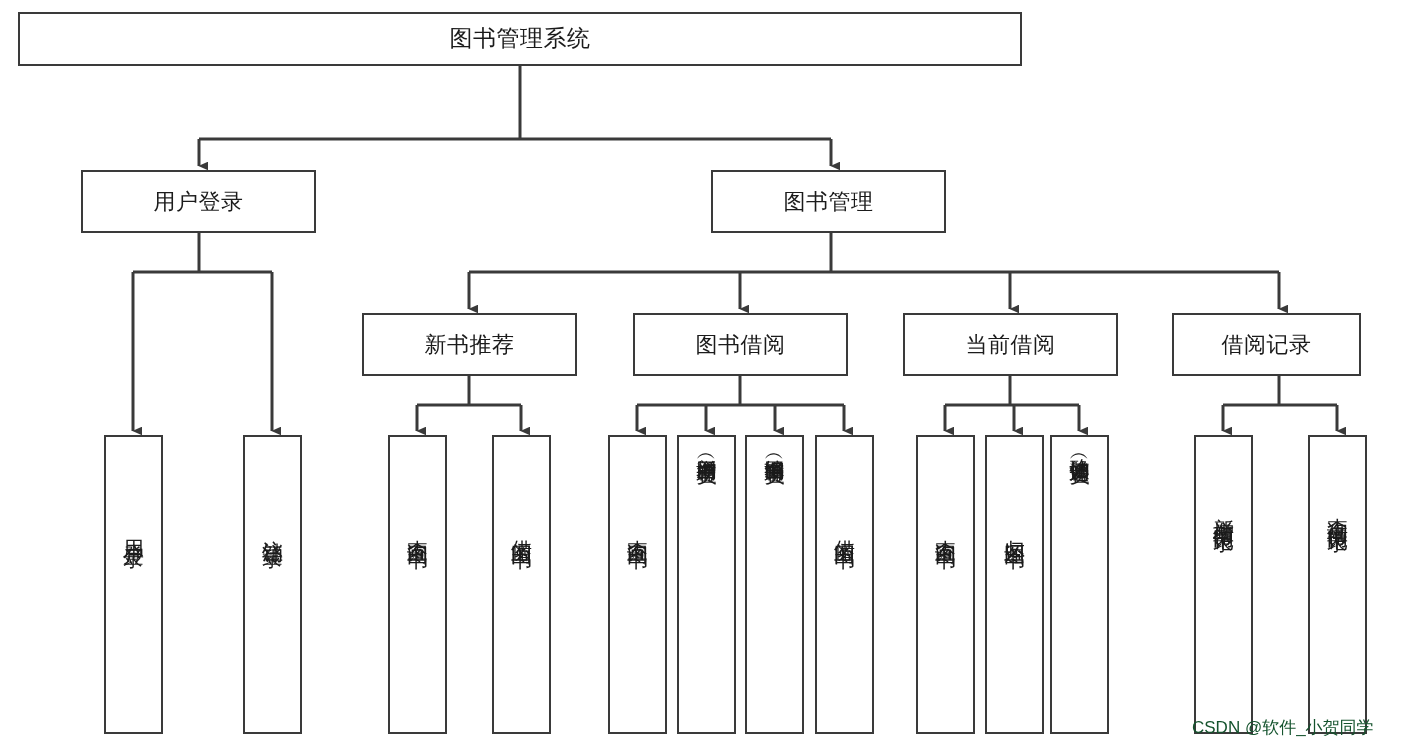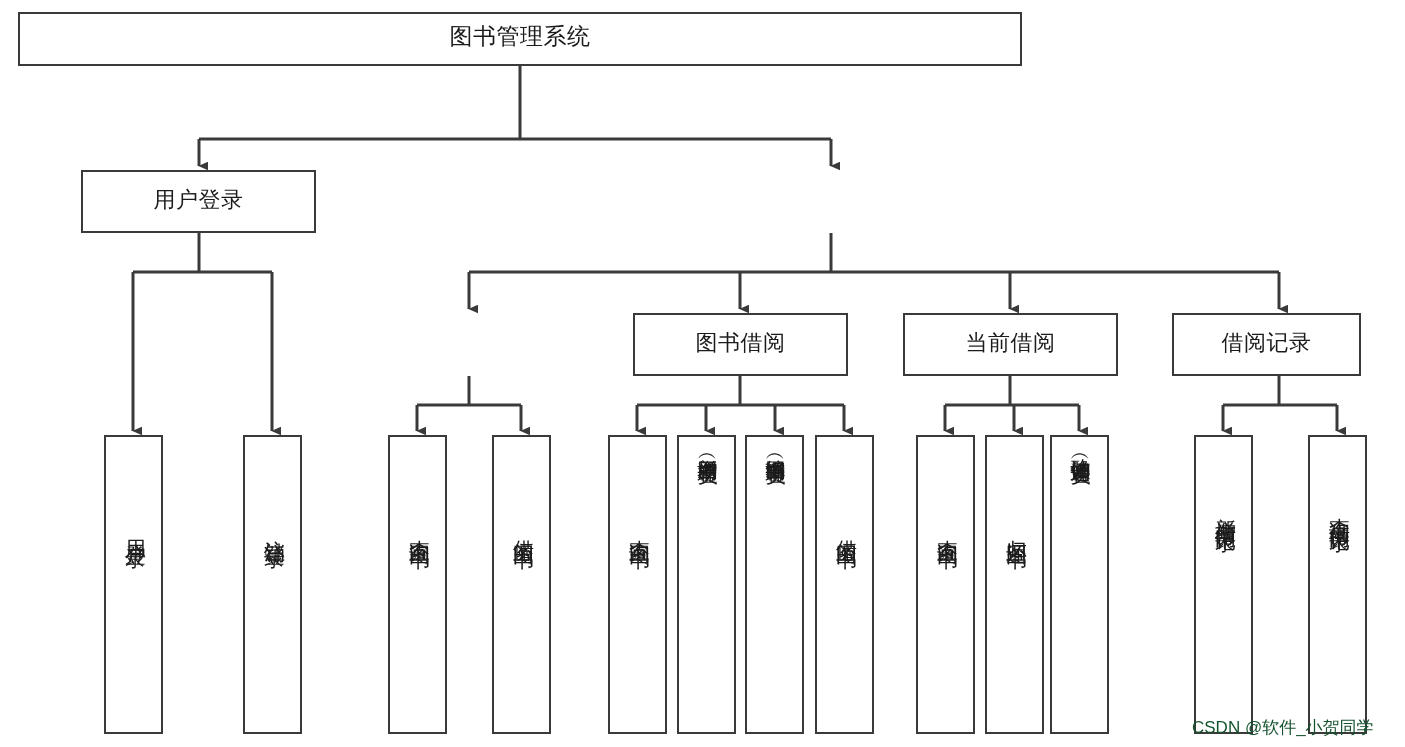--- a/index.html
+++ b/index.html
@@ -29,21 +29,20 @@
   .node {
     position: absolute;
     box-sizing: border-box;
     background: #ffffff;
     border: 2px solid #3a3a3a;
     display: flex;
     align-items: center;
     justify-content: center;
     color: #1b1b1b;
     z-index: 2;
-    font-family: Liberation Mono, monospace;
   }
   .node-label {
     display: block;
     text-align: center;
     line-height: 1.18;
     white-space: nowrap;
   }
   .node.horizontal .node-label {
     font-size: 22px;
     letter-spacing: 0.5px;
@@ -139,21 +138,27 @@
     </g>
   </svg>
 
   <div class="node horizontal root" style="left:18px; top:12px; width:1004px; height:54px;">
     <span class="node-label">图书管理系统</span>
   </div>
 
   <div class="node horizontal" style="left:81px; top:170px; width:235px; height:63px;">
     <span class="node-label">用户登录</span>
   </div>
-
+  <div class="node horizontal" style="left:711px; top:170px; width:235px; height:63px;">
+    <span class="node-label">图书管理</span>
+  </div>
+
+  <div class="node horizontal" style="left:362px; top:313px; width:215px; height:63px;">
+    <span class="node-label">新书推荐</span>
+  </div>
   <div class="node horizontal" style="left:903px; top:313px; width:215px; height:63px;">
     <span class="node-label">当前借阅</span>
   </div>
   <div class="node horizontal" style="left:633px; top:313px; width:215px; height:63px;">
     <span class="node-label">图书借阅</span>
   </div>
   <div class="node horizontal" style="left:1172px; top:313px; width:189px; height:63px;">
     <span class="node-label">借阅记录</span>
   </div>
 

